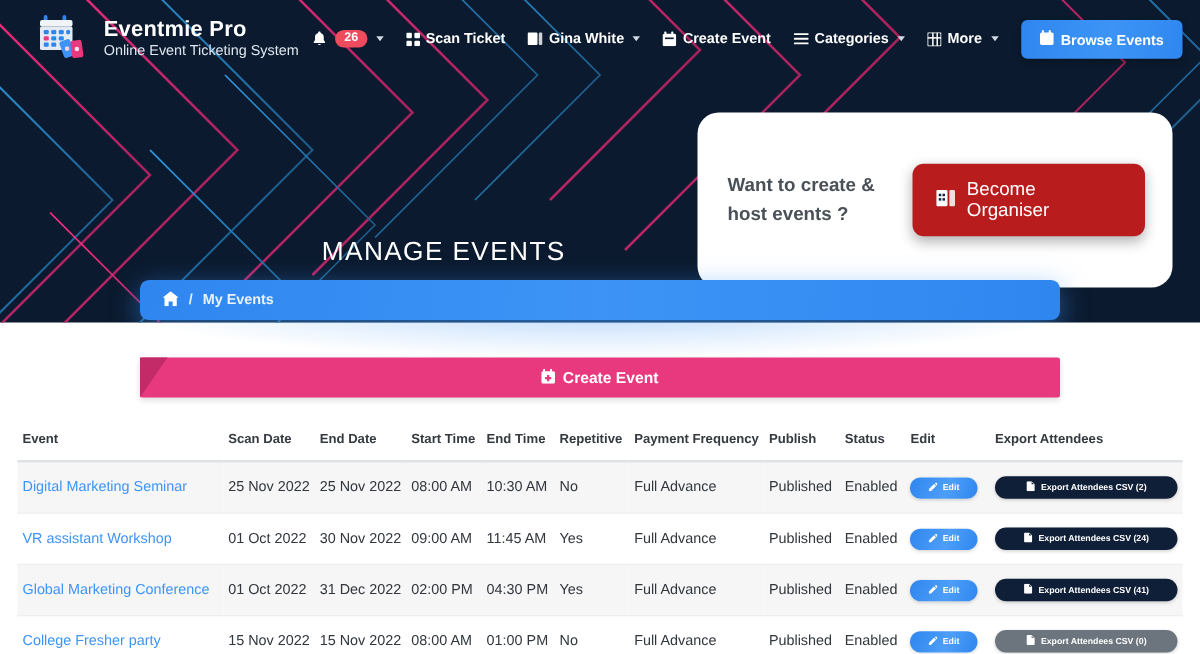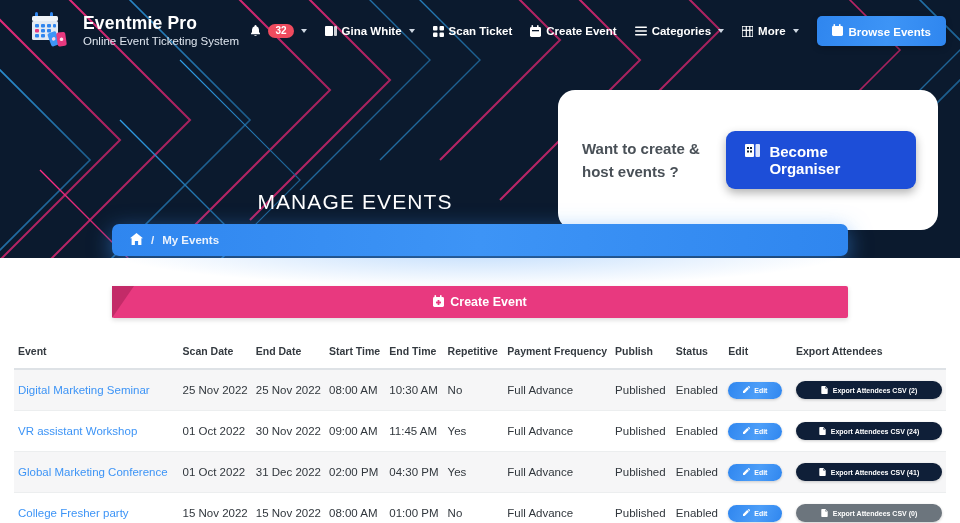--- a/index.html
+++ b/index.html
@@ -81,23 +81,23 @@
     border-radius:17px;
     display:flex; align-items:center;
     padding:0 22px 0 24px;
   }
   .org-text {
     font-size:15px; font-weight:bold; color:#495057;
     line-height:1.55; width:150px;
   }
   .btn-organiser {
     margin-left:auto;
-    display:flex; align-items:flex-start; gap:9px;
-    background:#1d4ed8; color:#ffffff;
-    font-size:15px; font-weight:bold;
+    display:flex; align-items:center; gap:9px;
+    background:#b91c1c; color:#ffffff;
+    font-size:15px; font-weight:normal;
     padding:12px 19px; border-radius:9px;
     cursor:pointer;
     box-shadow:0 4px 10px rgba(0,0,0,.3);
   }
 
   
   .page-title {
     position:absolute; z-index:4;
     left:0; right:0; top:190px;
     text-align:center;
@@ -277,45 +277,45 @@
 
     <div class="nav-right">
 
       <div class="nav-item">
         <span class="ic">
           <svg width="11" height="12" viewBox="0 0 11 12" fill="#fff">
             <path d="M5.5 0a1 1 0 00-1 1v.3A3.6 3.6 0 002 4.8V7L1 8.6V9.3h9V8.6L9 7V4.8A3.6 3.6 0 006.5 1.3V1a1 1 0 00-1-1z"></path>
             <path d="M4.2 10.2a1.4 1.4 0 002.6 0z"></path>
           </svg>
         </span>
-        <span class="badge-42">32</span>
-        <span class="caret"></span>
-      </div>
-
-      <div class="nav-item">
-        <span class="ic">
-          <svg width="12" height="12" viewBox="0 0 12 12" fill="#fff">
-            <rect x="0" y="1" width="8" height="10" rx="1"></rect>
-            <rect x="9" y="1" width="3" height="10" rx="1" opacity=".8"></rect>
-          </svg>
-        </span>
-        <span>Gina White</span>
+        <span class="badge-42">26</span>
         <span class="caret"></span>
       </div>
 
       <div class="nav-item">
         <span class="ic">
           <svg width="11" height="11" viewBox="0 0 11 11" fill="#fff">
             <rect x="0" y="0" width="4.5" height="4.5" rx="1"></rect>
             <rect x="6.5" y="0" width="4.5" height="4.5" rx="1"></rect>
             <rect x="0" y="6.5" width="4.5" height="4.5" rx="1"></rect>
             <rect x="6.5" y="6.5" width="4.5" height="4.5" rx="1"></rect>
           </svg>
         </span>
         <span>Scan Ticket</span>
+      </div>
+
+      <div class="nav-item">
+        <span class="ic">
+          <svg width="12" height="12" viewBox="0 0 12 12" fill="#fff">
+            <rect x="0" y="1" width="8" height="10" rx="1"></rect>
+            <rect x="9" y="1" width="3" height="10" rx="1" opacity=".8"></rect>
+          </svg>
+        </span>
+        <span>Gina White</span>
+        <span class="caret"></span>
       </div>
 
       <div class="nav-item">
         <span class="ic">
           <svg width="11" height="12" viewBox="0 0 11 12" fill="#fff">
             <rect x="1.5" y="0" width="1.6" height="3" rx=".8"></rect>
             <rect x="7" y="0" width="1.6" height="3" rx=".8"></rect>
             <rect x="0" y="2" width="11" height="10" rx="1.4"></rect>
             <rect x="2" y="5" width="7" height="1.3" fill="#0b1a2e"></rect>
           </svg>

